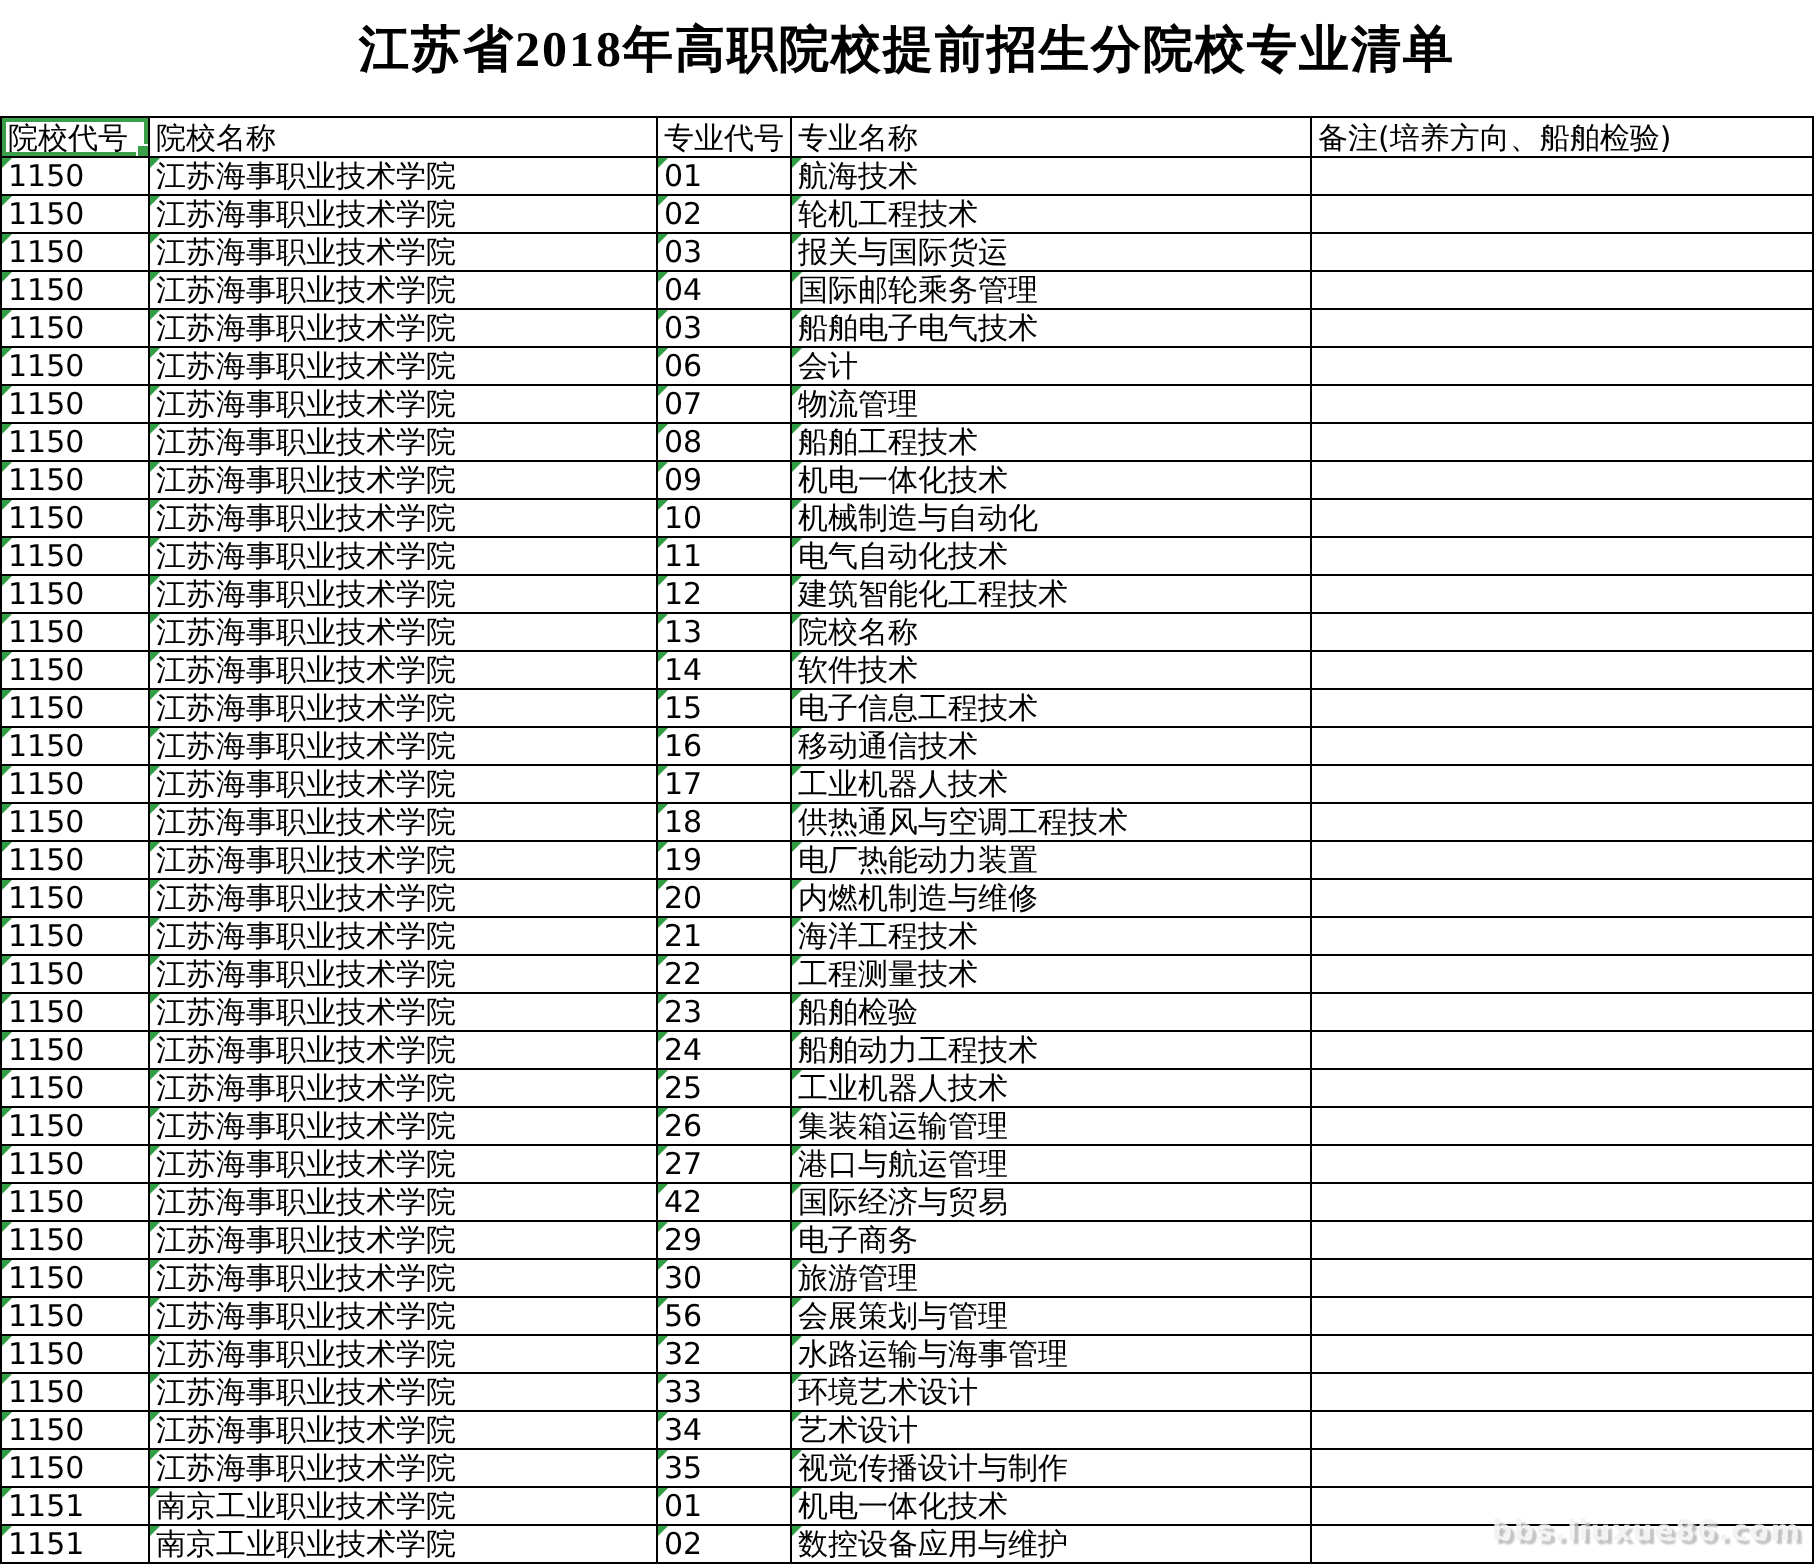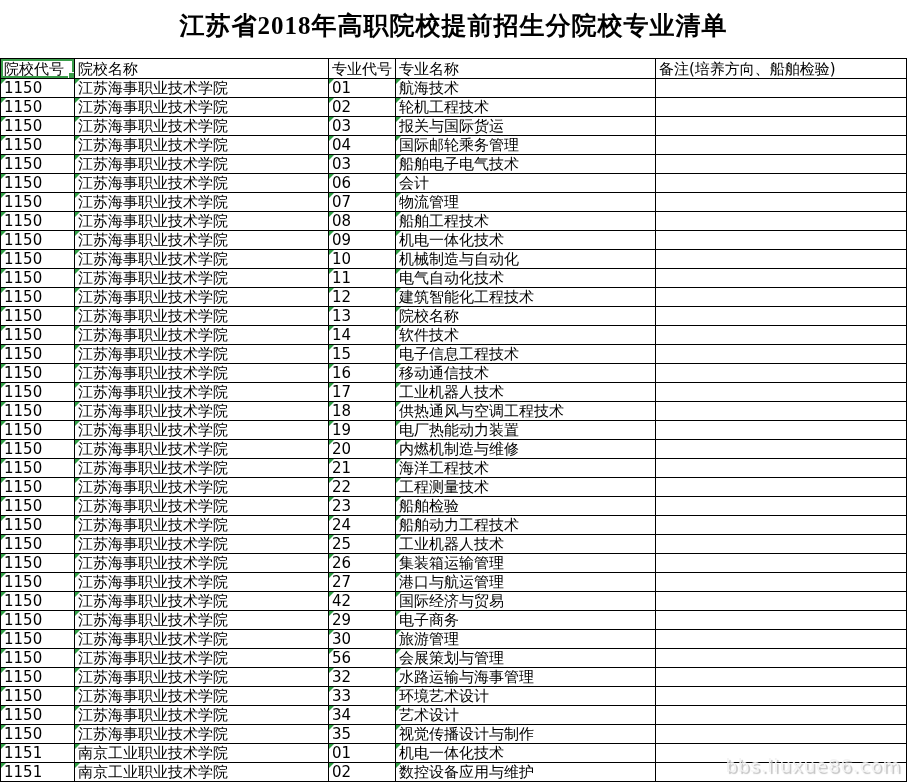--- a/index.html
+++ b/index.html
@@ -71,21 +71,21 @@
     pointer-events: none;
     opacity: 0.92;
   }
   .watermark-main {
     font-size: 42px; font-weight: bold; letter-spacing: 2px;
     color: #ffffff;
     text-shadow: 3px 3px 1px #b9b9b9, -1px -1px 0 #d8d8d8, 1px -1px 0 #d8d8d8, -1px 1px 0 #d8d8d8;
     line-height: 46px;
   }
   .watermark-sub {
-    font-size: 18px; font-weight: normal; letter-spacing: 1px;
+    font-size: 14px; font-weight: bold; letter-spacing: 1px;
     color: #f2f2f2;
     text-shadow: 2px 2px 1px #bdbdbd;
     line-height: 20px;
     text-align: right;
   }
 </style>
 </head>
 <body>
 
 <div class="page">

